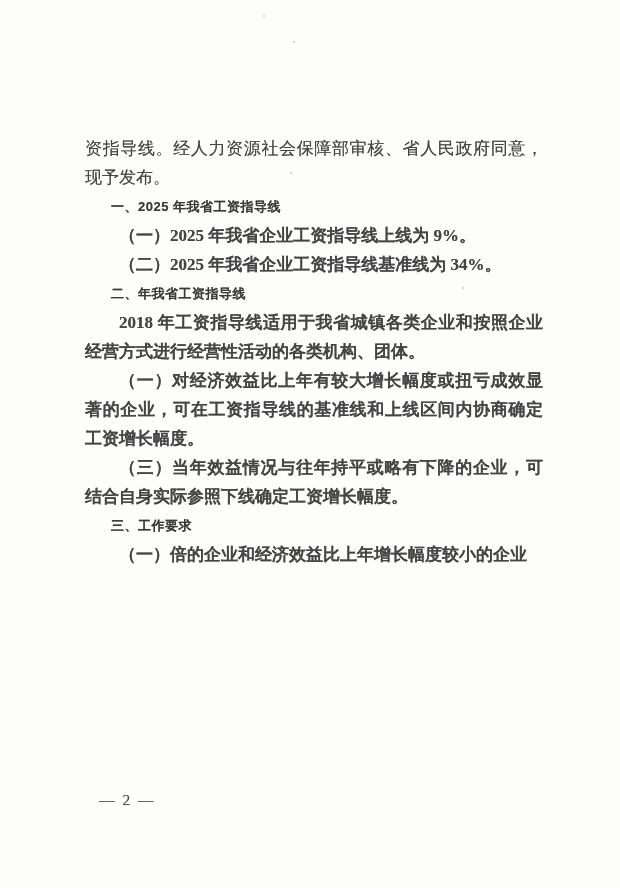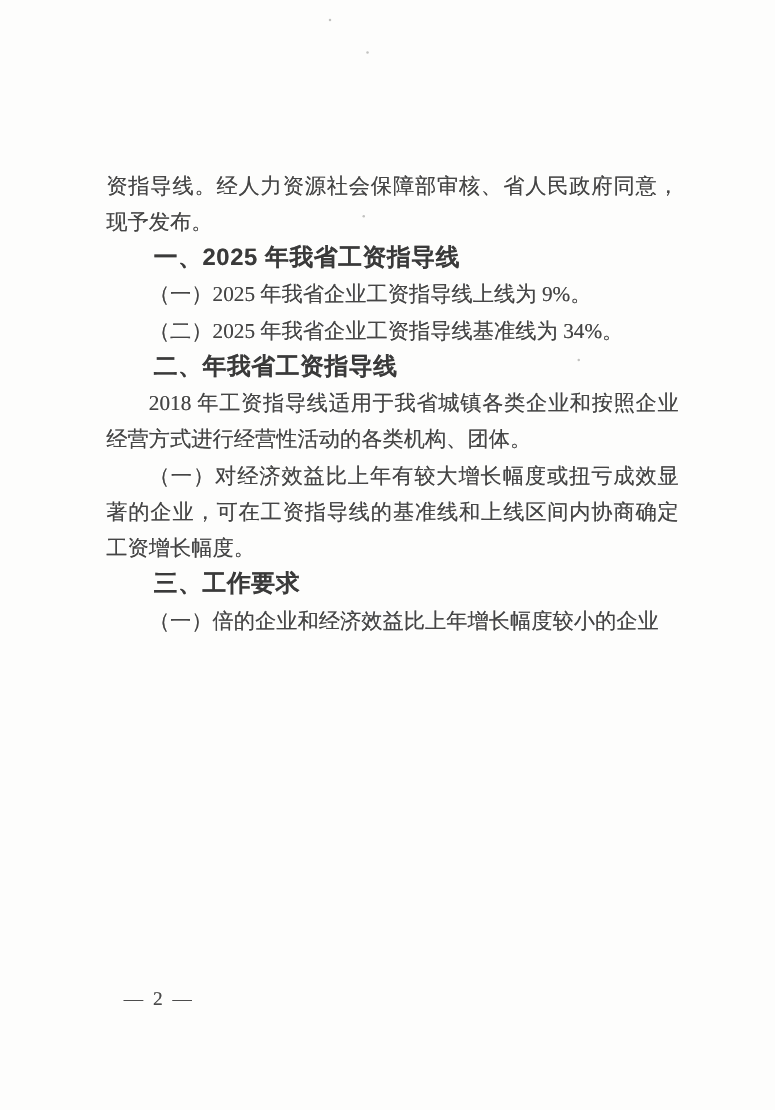--- a/index.html
+++ b/index.html
@@ -18,27 +18,27 @@
   .text-block {
     position: absolute;
     top: 134px; left: 85px;
     width: 458px;
     font-size: 17px;
     line-height: 29px;
     text-align: justify;
     text-shadow: 0 0 0.5px rgba(70,70,70,0.65);
   }
   .text-block p { margin: 0; }
-  .indent { text-indent: 2em; }
+  .indent { text-indent: 2em; font-weight: bold; }
   .heading {
     font-family: "Liberation Sans", "DejaVu Sans", sans-serif;
     font-weight: 700;
     color: #3a3a3a;
     text-indent: 2em;
-    font-size: 19px;
+    font-size: 13px;
     letter-spacing: 0.5px;
   }
   .mt2 { margin-top: 2px; }
   .mt4 { margin-top: 4px; }
   .mt5 { margin-top: 5px; }
   .page-number {
     position: absolute;
     left: 99px; top: 791px;
     font-size: 15.5px;
     letter-spacing: 2px;
@@ -58,20 +58,21 @@
 <div class="scan-page">
 
   <div class="text-block">
     <p>资指导线。经人力资源社会保障部审核、省人民政府同意，现予发布。</p>
     <p class="heading">一、2025 年我省工资指导线</p>
     <p class="indent mt4">（一）2025 年我省企业工资指导线上线为 9%。</p>
     <p class="indent">（二）2025 年我省企业工资指导线基准线为 34%。</p>
     <p class="heading">二、年我省工资指导线</p>
     <p class="indent mt4">2018 年工资指导线适用于我省城镇各类企业和按照企业经营方式进行经营性活动的各类机构、团体。</p>
     <p class="indent">（一）对经济效益比上年有较大增长幅度或扭亏成效显著的企业，可在工资指导线的基准线和上线区间内协商确定工资增长幅度。</p>
+    <p class="indent mt5">（三）当年效益情况与往年持平或略有下降的企业，可结合自身实际参照下线确定工资增长幅度。</p>
     <p class="heading mt5">三、工作要求</p>
     <p class="indent">（一）倍的企业和经济效益比上年增长幅度较小的企业</p>
   </div>
 
   <div class="page-number">— 2 —</div>
 
   <div class="speck" style="left:263px; top:15px;"></div>
   <div class="speck" style="left:293px; top:41px;"></div>
   <div class="speck" style="left:290px; top:172px;"></div>
   <div class="speck" style="left:462px; top:287px;"></div>

